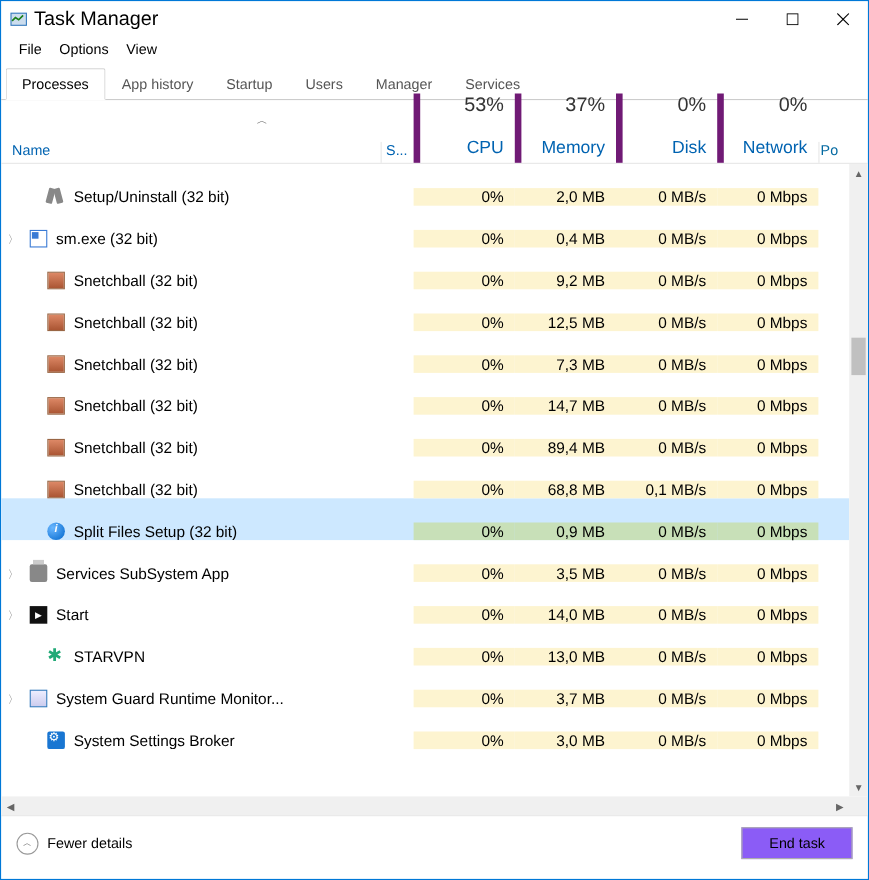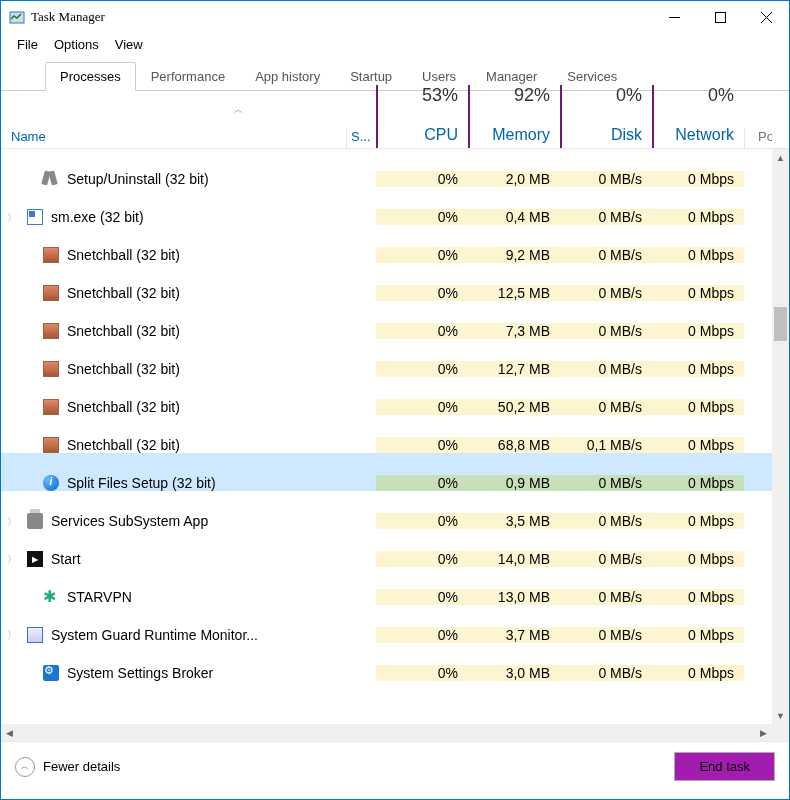--- a/index.html
+++ b/index.html
@@ -1,37 +1,37 @@
 <!DOCTYPE html>
 <html><head>
 <meta charset="utf-8">
 <style>
   * { box-sizing: border-box; margin: 0; padding: 0; }
   body { font-family: "Segoe UI", Tahoma, sans-serif; font-size: 13px; background: #fff; color: #000; width: 790px; height: 800px; overflow: hidden; border: 1px solid #0078d7; }
   .titlebar { display: flex; align-items: center; height: 32px; padding: 0 0 0 8px; }
   .titlebar .app-icon { width: 16px; height: 16px; margin-right: 6px; }
-  .titlebar .title { flex: 1; font-size: 13px; font-family: Liberation Serif, serif; }
+  .titlebar .title { flex: 1; font-size: 18px; }
   .winbtns { display: flex; height: 100%; }
   .winbtn { width: 46px; display: flex; align-items: center; justify-content: center; font-size: 14px; }
   .winbtn svg { width: 11px; height: 11px; }
   .menubar { display: flex; padding: 2px 8px 6px 8px; gap: 0; font-size: 13px; }
   .menubar .mitem { padding: 2px 8px; }
   .tabs { display: flex; border-bottom: 1px solid #ccc; padding-left: 4px; margin-top: 2px; }
   .tab { padding: 6px 14px; font-size: 13px; color: #555; border: 1px solid transparent; border-bottom: none; }
-  .tab.active { border-color: #ccc; border-bottom: 1px solid #fff; margin-bottom: -1px; background: #fff; color: #000; border-top-left-radius: 2px; border-top-right-radius: 2px; margin-left: 40px; }
+  .tab.active { border-color: #ccc; border-bottom: 1px solid #fff; margin-bottom: -1px; background: #fff; color: #000; border-top-left-radius: 2px; border-top-right-radius: 2px; }
   .content { height: 650px; display: flex; flex-direction: column; }
   .header-row { display: flex; align-items: flex-end; border-bottom: 1px solid #e7e7e7; height: 58px; padding-top: 6px; }
   .col-name { flex: 1; min-width: 0; padding-left: 10px; padding-bottom: 4px; color: #0063b1; font-size: 13px; display: flex; flex-direction: column; justify-content: flex-end; }
   .sort-arrow { text-align: center; font-size: 10px; color: #666; margin-bottom: 12px; margin-left: 120px; }
   .col-status { width: 30px; border-left: 1px solid #e7e7e7; padding-bottom: 4px; padding-left: 4px; color: #0063b1; font-size: 13px; display: flex; align-items: flex-end; }
-  .col-metric { width: 92px; border-left: 2px solid #701a75; text-align: right; padding-right: 10px; padding-bottom: 4px; color: #0063b1; display: flex; flex-direction: column; justify-content: flex-end; align-items: flex-end; }
+  .col-metric { width: 92px; border-left: 6px solid #701a75; text-align: right; padding-right: 10px; padding-bottom: 4px; color: #0063b1; display: flex; flex-direction: column; justify-content: flex-end; align-items: flex-end; }
   .col-metric .pct { font-size: 18px; color: #333; }
   .col-metric .lbl { font-size: 16px; margin-top: 20px; }
   .col-net { width: 92px; }
-  .col-pow { width: 28px; border-left: 1px solid #e7e7e7; padding-bottom: 4px; padding-left: 13px; color: #737373; font-size: 13px; display: flex; align-items: flex-end; overflow: hidden; }
+  .col-pow { width: 28px; border-left: 1px solid #e7e7e7; padding-bottom: 4px; padding-left: 1px; color: #0369a1; font-size: 13px; display: flex; align-items: flex-end; overflow: hidden; }
   .vscroll { width: 17px; background: #f0f0f0; border-left: 1px solid #e7e7e7; }
   .table-body { flex: 1; overflow: hidden; position: relative; display: flex; }
   .rows { flex: 1; }
   .row { display: flex; height: 38px; align-items: flex-end; }
   .row.sel { background: #cde8ff; }
   .c-exp { width: 22px; text-align: center; color: #888; font-size: 10px; }
   .c-icon { width: 24px; display: flex; align-items: center; justify-content: center; }
   .c-icon .ic { width: 16px; height: 16px; }
   .c-nm { flex: 1; padding-left: 4px; font-size: 14px; white-space: nowrap; overflow: hidden; text-overflow: ellipsis; }
   .row.sub .c-exp { width: 38px; }
@@ -46,21 +46,21 @@
   .vscrollbar { width: 17px; background: #f0f0f0; position: relative; }
   .vthumb { position: absolute; left: 2px; right: 2px; background: #c0c0c0; }
   .vthumb2 { top: 158px; height: 34px; }
   .vbtn { position: absolute; left: 0; right: 0; height: 17px; display:flex; align-items:center; justify-content:center; font-size:9px; color:#666; }
   .vbtn.top { top: 0; } .vbtn.bot { bottom: 0; }
   .hscrollbar { height: 17px; background: #f0f0f0; display: flex; align-items: center; }
   .hbtn { width: 17px; text-align: center; font-size: 9px; color: #666; }
   .footer { height: 50px; border-top: 1px solid #e7e7e7; display: flex; align-items: center; padding: 0 14px; }
   .fewer { display: flex; align-items: center; gap: 8px; color: #000; }
   .up-circ { width: 20px; height: 20px; border: 1px solid #999; border-radius: 50%; display:flex; align-items:center; justify-content:center; font-size:8px; color:#666; }
-  .endtask { margin-left: auto; background: #a21caf; border: 1px solid #adadad; padding: 6px 24px; font-size: 13px; }
+  .endtask { margin-left: auto; background: #8b5cf6; border: 1px solid #adadad; padding: 6px 24px; font-size: 13px; }
   
   .ic-tools { display:flex; gap:1px; } .ic-tools span{display:block;width:6px;height:14px;background:#888;border-radius:1px;transform:rotate(15deg);} .ic-tools span:last-child{transform:rotate(-15deg);}
   .ic-win { border:1px solid #3a7bd5; width:14px; height:14px; } .ic-win::before{content:'';display:block;width:6px;height:6px;margin:1px;background:#3a7bd5;}
   .ic-game { width:14px; height:14px; background:linear-gradient(#d86,#a53); border:1px solid #964; }
   .ic-info { width:14px; height:14px; border-radius:50%; background:radial-gradient(circle at 30% 30%,#6ab7ff,#0066cc); position:relative; } .ic-info::after{content:'i';position:absolute;left:0;right:0;text-align:center;color:#fff;font-size:10px;font-weight:bold;font-style:italic;line-height:14px;}
   .ic-printer { width:16px; height:12px; background:#888; position:relative; border-radius:2px; } .ic-printer::before{content:'';position:absolute;top:-4px;left:3px;width:10px;height:4px;background:#ccc;}
   .ic-start { width:14px; height:14px; background:#111; display:flex; align-items:center; justify-content:center; color:#fff; font-size:8px; }
   .ic-star { color:#2a7; font-size:16px; line-height:1; }
   .ic-shield { width:14px; height:14px; border:1px solid #357abd; background:linear-gradient(#eef,#cce); }
   .ic-gear { width:14px; height:14px; background:#1976d2; border-radius:2px; position:relative; } .ic-gear::after{content:'⚙';color:#fff;font-size:11px;position:absolute;left:1px;top:-1px;}
@@ -96,41 +96,40 @@
 </div>
 
 <div class="menubar">
   <div class="mitem">File</div>
   <div class="mitem">Options</div>
   <div class="mitem">View</div>
 </div>
 
 <div class="tabs">
   <div class="tab active">Processes</div>
-  <div class="tab">Performance</div>
   <div class="tab">App history</div>
   <div class="tab">Startup</div>
   <div class="tab">Users</div>
   <div class="tab">Manager</div>
   <div class="tab">Services</div>
 </div>
 
 <div class="content">
   <div class="header-row">
     <div class="col-name">
       <div class="sort-arrow">︿</div>
       <div>Name</div>
     </div>
     <div class="col-status">S...</div>
     <div class="col-metric">
       <div class="pct">53%</div>
       <div class="lbl">CPU</div>
     </div>
     <div class="col-metric">
-      <div class="pct">92%</div>
+      <div class="pct">37%</div>
       <div class="lbl">Memory</div>
     </div>
     <div class="col-metric">
       <div class="pct">0%</div>
       <div class="lbl">Disk</div>
     </div>
     <div class="col-metric col-net">
       <div class="pct">0%</div>
       <div class="lbl">Network</div>
     </div>
@@ -209,34 +208,34 @@
           <div class="c-pw"></div>
         </div>
         <div class="row sub">
           <div class="c-exp"></div>
           <div class="c-icon">
             <div class="ic ic-game"></div>
           </div>
           <div class="c-nm">Snetchball (32 bit)</div>
           <div class="c-st"></div>
           <div class="c-mt cpu">0%</div>
-          <div class="c-mt mem">12,7 MB</div>
-          <div class="c-mt disk">0 MB/s</div>
-          <div class="c-mt net">0 Mbps</div>
-          <div class="c-pw"></div>
-        </div>
-        <div class="row sub">
-          <div class="c-exp"></div>
-          <div class="c-icon">
-            <div class="ic ic-game"></div>
-          </div>
-          <div class="c-nm">Snetchball (32 bit)</div>
-          <div class="c-st"></div>
-          <div class="c-mt cpu">0%</div>
-          <div class="c-mt mem">50,2 MB</div>
+          <div class="c-mt mem">14,7 MB</div>
+          <div class="c-mt disk">0 MB/s</div>
+          <div class="c-mt net">0 Mbps</div>
+          <div class="c-pw"></div>
+        </div>
+        <div class="row sub">
+          <div class="c-exp"></div>
+          <div class="c-icon">
+            <div class="ic ic-game"></div>
+          </div>
+          <div class="c-nm">Snetchball (32 bit)</div>
+          <div class="c-st"></div>
+          <div class="c-mt cpu">0%</div>
+          <div class="c-mt mem">89,4 MB</div>
           <div class="c-mt disk">0 MB/s</div>
           <div class="c-mt net">0 Mbps</div>
           <div class="c-pw"></div>
         </div>
         <div class="row sub">
           <div class="c-exp"></div>
           <div class="c-icon">
             <div class="ic ic-game"></div>
           </div>
           <div class="c-nm">Snetchball (32 bit)</div>

